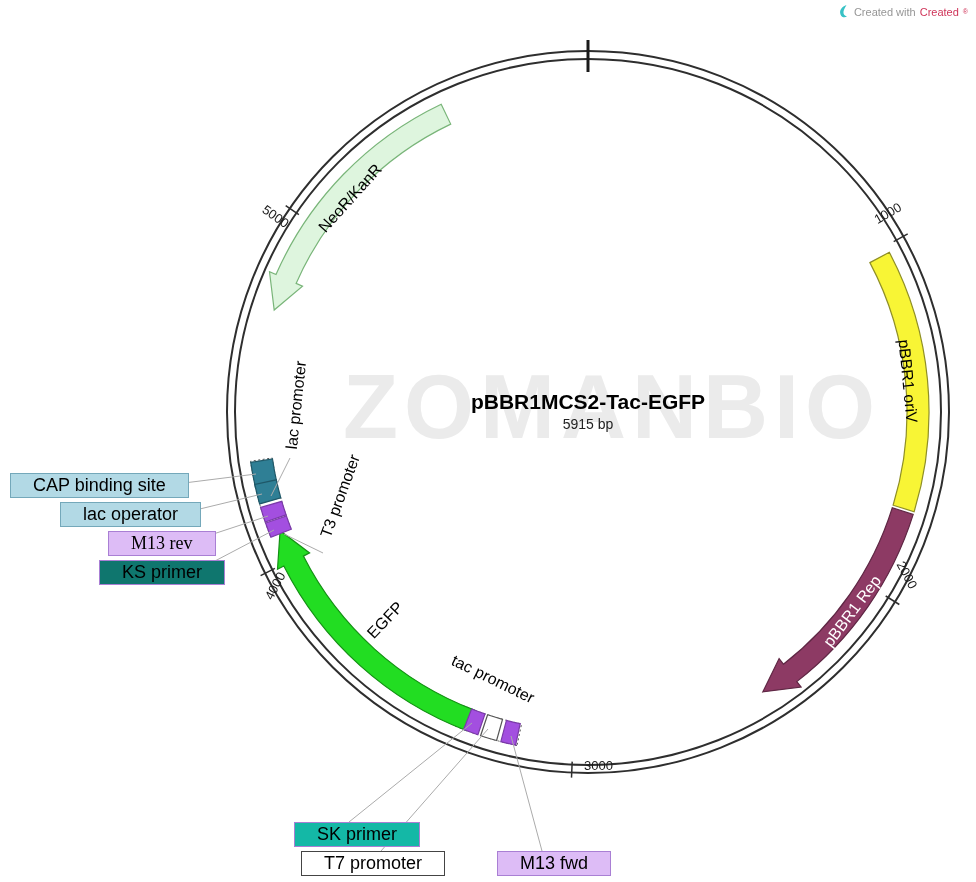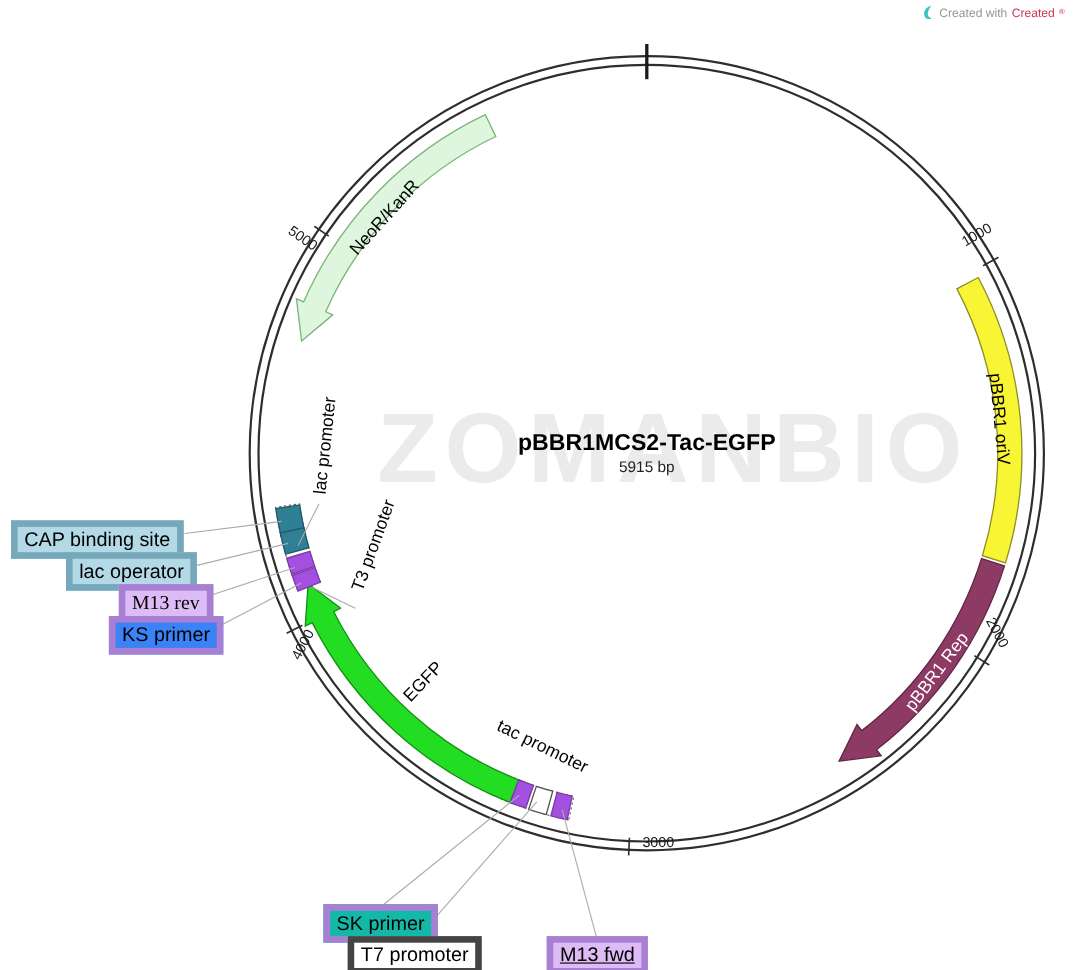--- a/index.html
+++ b/index.html
@@ -13,22 +13,22 @@
   .watermark{font-size:90px;letter-spacing:6px;fill:#ebebeb;font-weight:bold;}
   .ring{fill:none;stroke:#2e2e2e;stroke-width:2;}
   .origin{stroke:#1a1a1a;stroke-width:3;}
   .title{font-size:21px;font-weight:bold;fill:#000;text-anchor:middle;}
   .bp{font-size:14px;fill:#222;text-anchor:middle;}
   .tick{font-size:13px;fill:#1a1a1a;text-anchor:middle;}
   .tick.start{text-anchor:start;}
   .flabel{font-size:16px;text-anchor:middle;dominant-baseline:central;}
   .mlabel{font-size:16px;fill:#000;text-anchor:middle;dominant-baseline:central;}
   .leader{stroke:#ababab;stroke-width:1;}
-  .callout{position:absolute;font-size:18px;color:#000;border:6px solid #be185d;
-           padding:1px 6px;white-space:nowrap;line-height:21px;}
+  .callout{position:absolute;font-size:18px;color:#000;border:1px solid #be185d;
+           padding:1px 22px;white-space:nowrap;line-height:21px;}
 </style>
 </head>
 <body>
 
 <div class="canvas">
 
   <div class="credit">
     <svg width="11" height="13" viewBox="0 0 11 13">
       <path d="M7.5 0C3 1.5 0 5 1.5 9.5 2.5 12.5 6 13 8 11.5 5.5 11 4 9 4.5 6.5 5 4 6.5 2 7.5 0Z" fill="#38c2c6"></path>
     </svg>
@@ -93,17 +93,17 @@
     <text class="mlabel" transform="translate(493,679) rotate(26)">tac promoter</text>
 
     <text class="title" x="588" y="409">pBBR1MCS2-Tac-EGFP</text>
     <text class="bp" x="588" y="429">5915 bp</text>
   </svg>
 
   
   <div class="callout" style="left: 10px; top: 473px; background: rgb(178, 217, 229); border-color: rgb(116, 168, 186);">CAP binding site</div>
   <div class="callout" style="left: 60px; top: 502px; background: rgb(178, 217, 229); border-color: rgb(116, 168, 186);">lac operator</div>
   <div class="callout" style="left: 108px; top: 531px; background: rgb(221, 188, 246); border-color: rgb(169, 127, 212); font-family: Liberation Serif, serif;">M13 rev</div>
-  <div class="callout" style="left: 99px; top: 560px; background: #3b82f6; border-color: rgb(169, 127, 212);">KS primer</div>
+  <div class="callout" style="left: 99px; top: 560px; background: #0f766e; border-color: rgb(169, 127, 212);">KS primer</div>
   <div class="callout" style="left: 294px; top: 822px; background: #14b8a6; border-color: rgb(169, 127, 212);">SK primer</div>
-  <div class="callout" style="left: 316px; top: 851px; background: rgb(255, 255, 255); border-color: rgb(68, 68, 68);">T7 promoter</div>
-  <div class="callout" style="left: 497px; top: 851px; background: rgb(221, 188, 246); border-color: rgb(169, 127, 212); text-decoration: underline;">M13 fwd</div>
+  <div class="callout" style="left: 301px; top: 851px; background: rgb(255, 255, 255); border-color: rgb(68, 68, 68);">T7 promoter</div>
+  <div class="callout" style="left: 497px; top: 851px; background: rgb(221, 188, 246); border-color: rgb(169, 127, 212);">M13 fwd</div>
 </div>
 
 </body></html>

